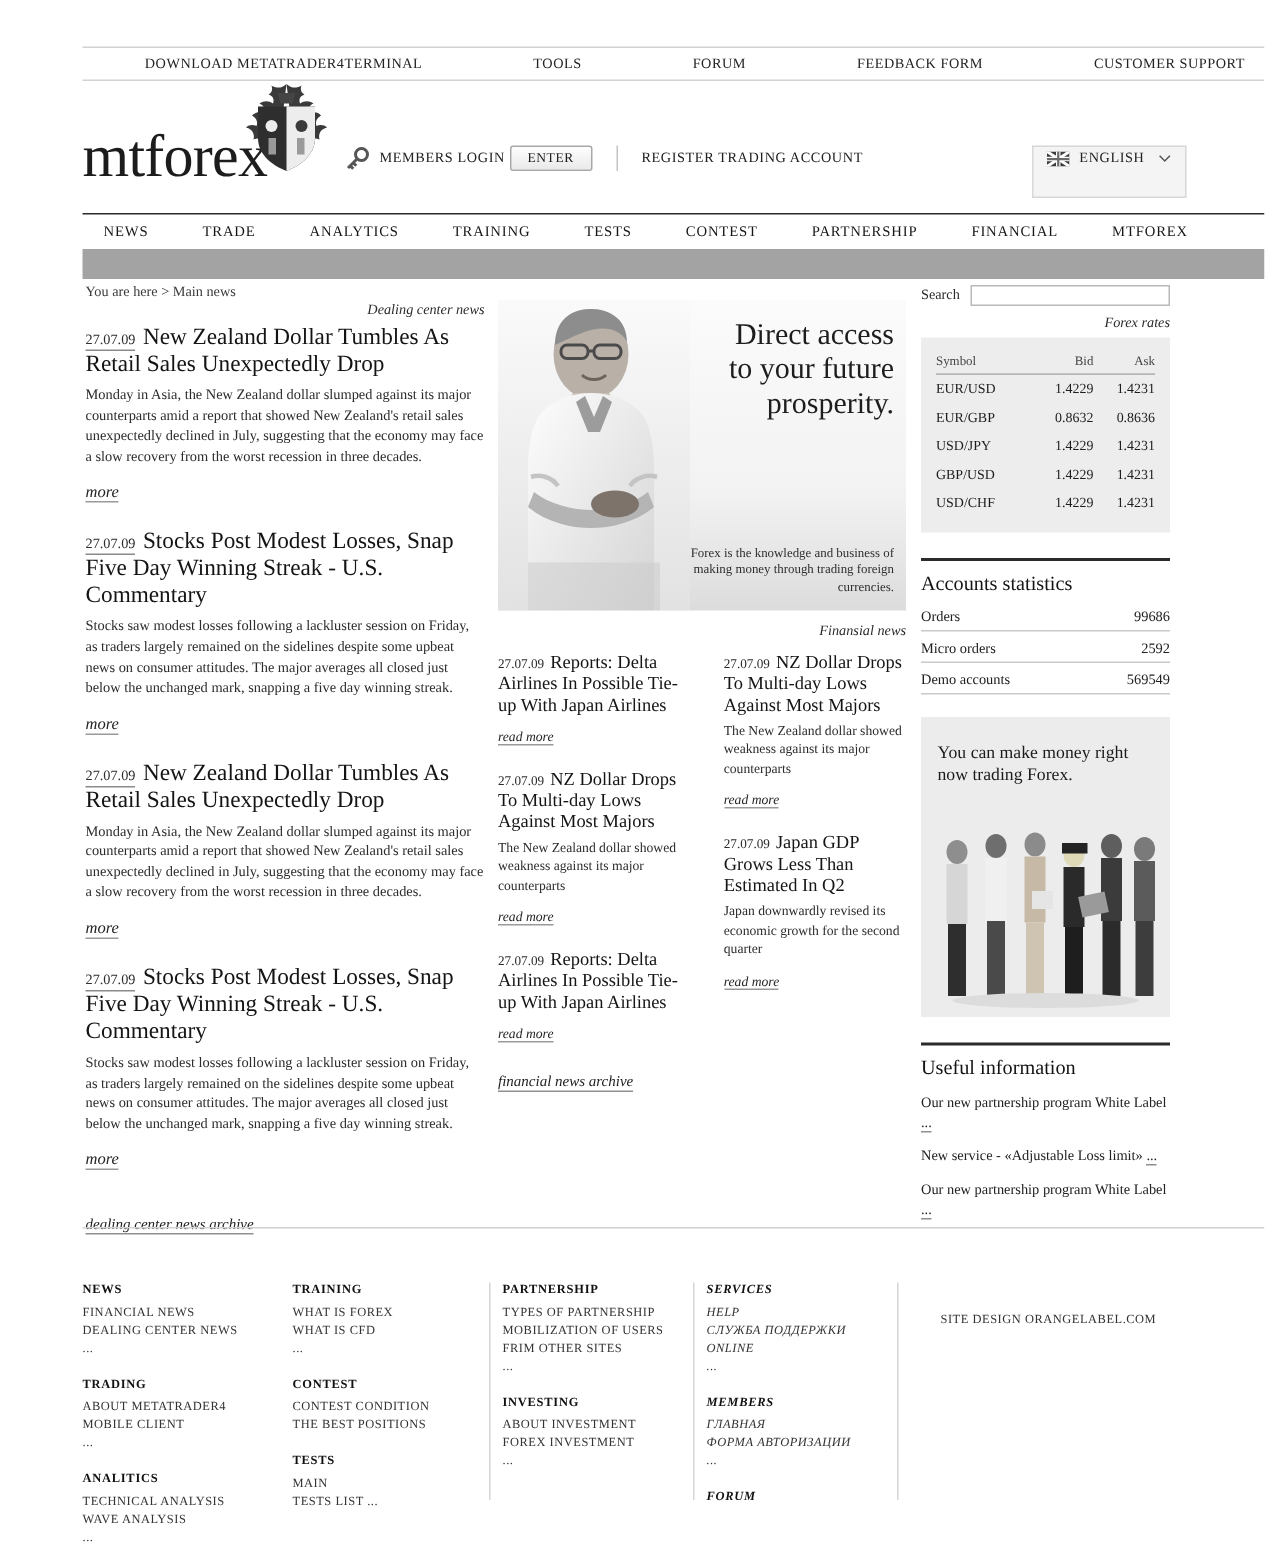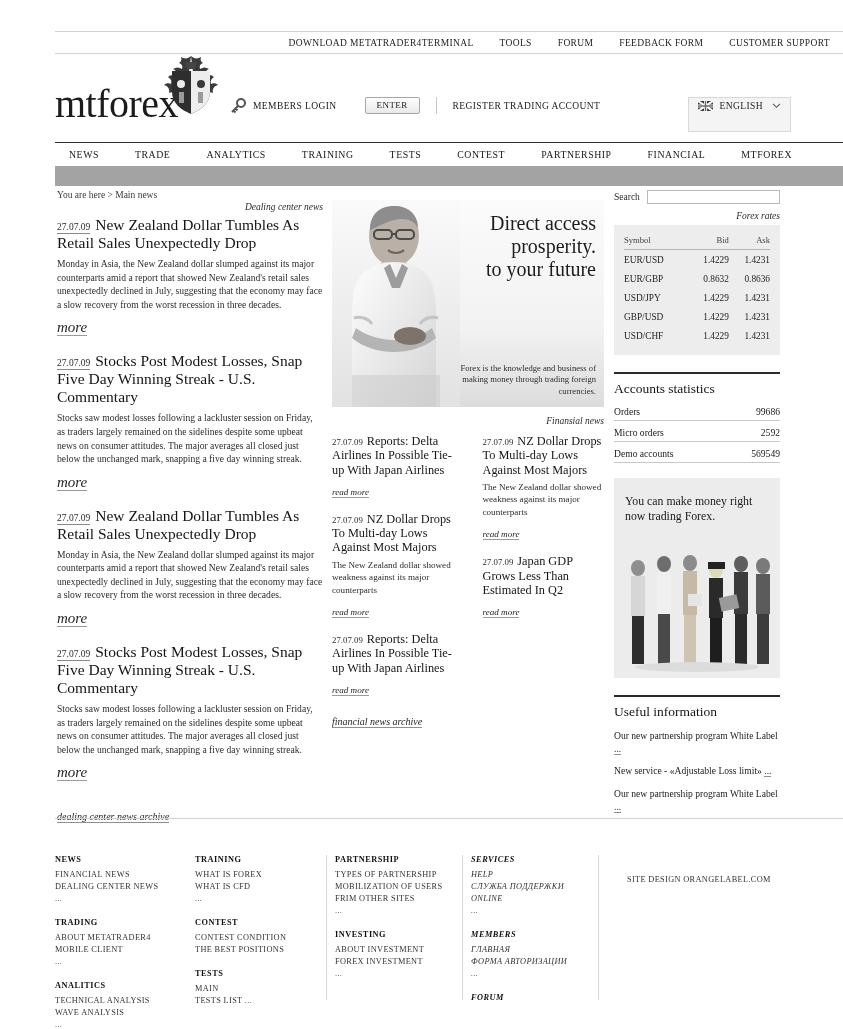--- a/index.html
+++ b/index.html
@@ -13,20 +13,21 @@
   }
   .page { position: relative; width: 843px; height: 1029px; }
 
   
   .topbar {
     position: absolute; left: 55px; top: 31px; width: 788px; height: 23px;
     border-top: 1px solid #d2d2d2;
     border-bottom: 1px solid #d2d2d2;
     display: flex; align-items: center; justify-content: flex-end;
     padding-right: 13px;
+    gap: 48px;
   }
   .topbar a {
     font-family: "Liberation Serif", serif;
     font-size: 9.5px; letter-spacing: .35px;
     color: #232323; text-decoration: none;
     margin-left: 26px; white-space: nowrap;
   }
   .topbar a:first-child { margin-left: 0; }
 
   
@@ -35,21 +36,21 @@
   .logo-text {
     font-family: "Liberation Serif", serif;
     font-size: 40px; color: #1c1c1c; letter-spacing: -0.5px; line-height: 1;
   }
   .crest { position: absolute; left: 104px; top: -30px; width: 64px; height: 62px; }
 
   .login-row { position: absolute; left: 175px; top: 41px; display: flex; align-items: center; }
   .key-icon { width: 16px; height: 16px; margin-right: 7px; }
   .members-login {
     font-family: "Liberation Serif", serif; font-size: 9.5px;
-    letter-spacing: .4px; color: #202020; margin-right: 28px; white-space: nowrap;
+    letter-spacing: .4px; color: #202020; margin-right: 3px; white-space: nowrap;
   }
   .enter-btn {
     font-family: "Liberation Serif", serif; font-size: 9px; letter-spacing: .4px;
     color: #202020; background: linear-gradient(#fefefe,#e9e9e9);
     border: 1px solid #a8a8a8; border-radius: 2px;
     padding: 2px 11px 3px; cursor: pointer;
   }
   .vdivider { width: 1px; height: 17px; background: #c4c4c4; margin: 0 16px; }
   .register-link {
     font-family: "Liberation Serif", serif; font-size: 9.5px; letter-spacing: .4px;
@@ -98,21 +99,21 @@
   }
 
   .article { margin-bottom: 16px; }
   .art-head { font-size: 15.5px; line-height: 1.16; color: #141414; font-weight: normal; margin: 0 0 5px 0; }
   .art-date {
     font-size: 9.5px; color: #2b2b2b;
     border-bottom: 1px solid #8a8a8a; padding-bottom: 1px; margin-right: 5px;
   }
   .art-body { font-size: 9.6px; line-height: 1.42; color: #2c2c2c; margin: 0 0 7px 0; }
   .more-link {
-    font-style: italic; font-size: 15px; color: #242424;
+    font-style: italic; font-size: 11px; color: #242424;
     text-decoration: none; border-bottom: 1px solid #9a9a9a;
   }
   .archive-link {
     display: inline-block; font-style: italic; font-size: 10px; color: #1e1e1e;
     text-decoration: none; border-bottom: 1px solid #8f8f8f; margin-top: 14px;
   }
 
   
   .banner {
     position: relative; width: 272px; height: 207px;
@@ -328,22 +329,22 @@
         <path d="M50 62h24l6 10-18 6-18-6z" fill="#c9c0b8"></path>
         <path d="M30 74c8-8 20-12 32-12s24 4 32 12c7 7 10 22 10 38v95H20v-95c0-16 3-31 10-38z" fill="url(#shirt)"></path>
         <path d="M58 64l6 14 6-14 6 4-8 20h-8l-8-20z" fill="#9c9c9c"></path>
         <path d="M24 128c10 8 26 12 38 12s28-4 38-12l4 10c-12 10-28 14-42 14s-30-4-42-14z" fill="#b4b4b4"></path>
         <ellipse cx="78" cy="136" rx="16" ry="9" fill="#7e736b"></ellipse>
         <path d="M22 118c6-2 14 0 18 6M106 118c-6-2-14 0-18 6" stroke="#c4c4c4" stroke-width="3" fill="none"></path>
         <path d="M20 175h88v32H20z" fill="#cccccc" opacity=".55"></path>
       </svg>
       <div class="banner-title">
         <div>Direct access</div>
+        <div>to your future</div>
         <div>prosperity.</div>
-        <div>to your future</div>
       </div>
       <div class="banner-sub">Forex is the knowledge and business of making money through trading foreign currencies.</div>
     </div>
 
 
     <div class="section-label" style="margin-top:9px">Finansial news</div>
 
     <div class="fin-cols">
       <div class="fin-col">
         <div class="fin-item">
@@ -362,20 +363,21 @@
       </div>
 
       <div class="fin-col">
         <div class="fin-item">
           <h3 class="fin-head"><span class="fin-date">27.07.09</span><span>NZ Dollar Drops To Multi-day Lows Against Most Majors</span></h3>
           <p class="fin-body">The New Zealand dollar showed weakness against its major counterparts</p>
           <a class="read-more">read more</a>
         </div>
         <div class="fin-item">
           <h3 class="fin-head"><span class="fin-date">27.07.09</span><span>Japan GDP Grows Less Than Estimated In Q2</span></h3>
+          <p class="fin-body">Japan downwardly revised its economic growth for the second quarter</p>
           <a class="read-more">read more</a>
         </div>
       </div>
     </div>
 
     <a class="archive-link" style="margin-top:6px">financial news archive</a>
   </div>
 
   <div class="col-right">
     <div class="search-row">

